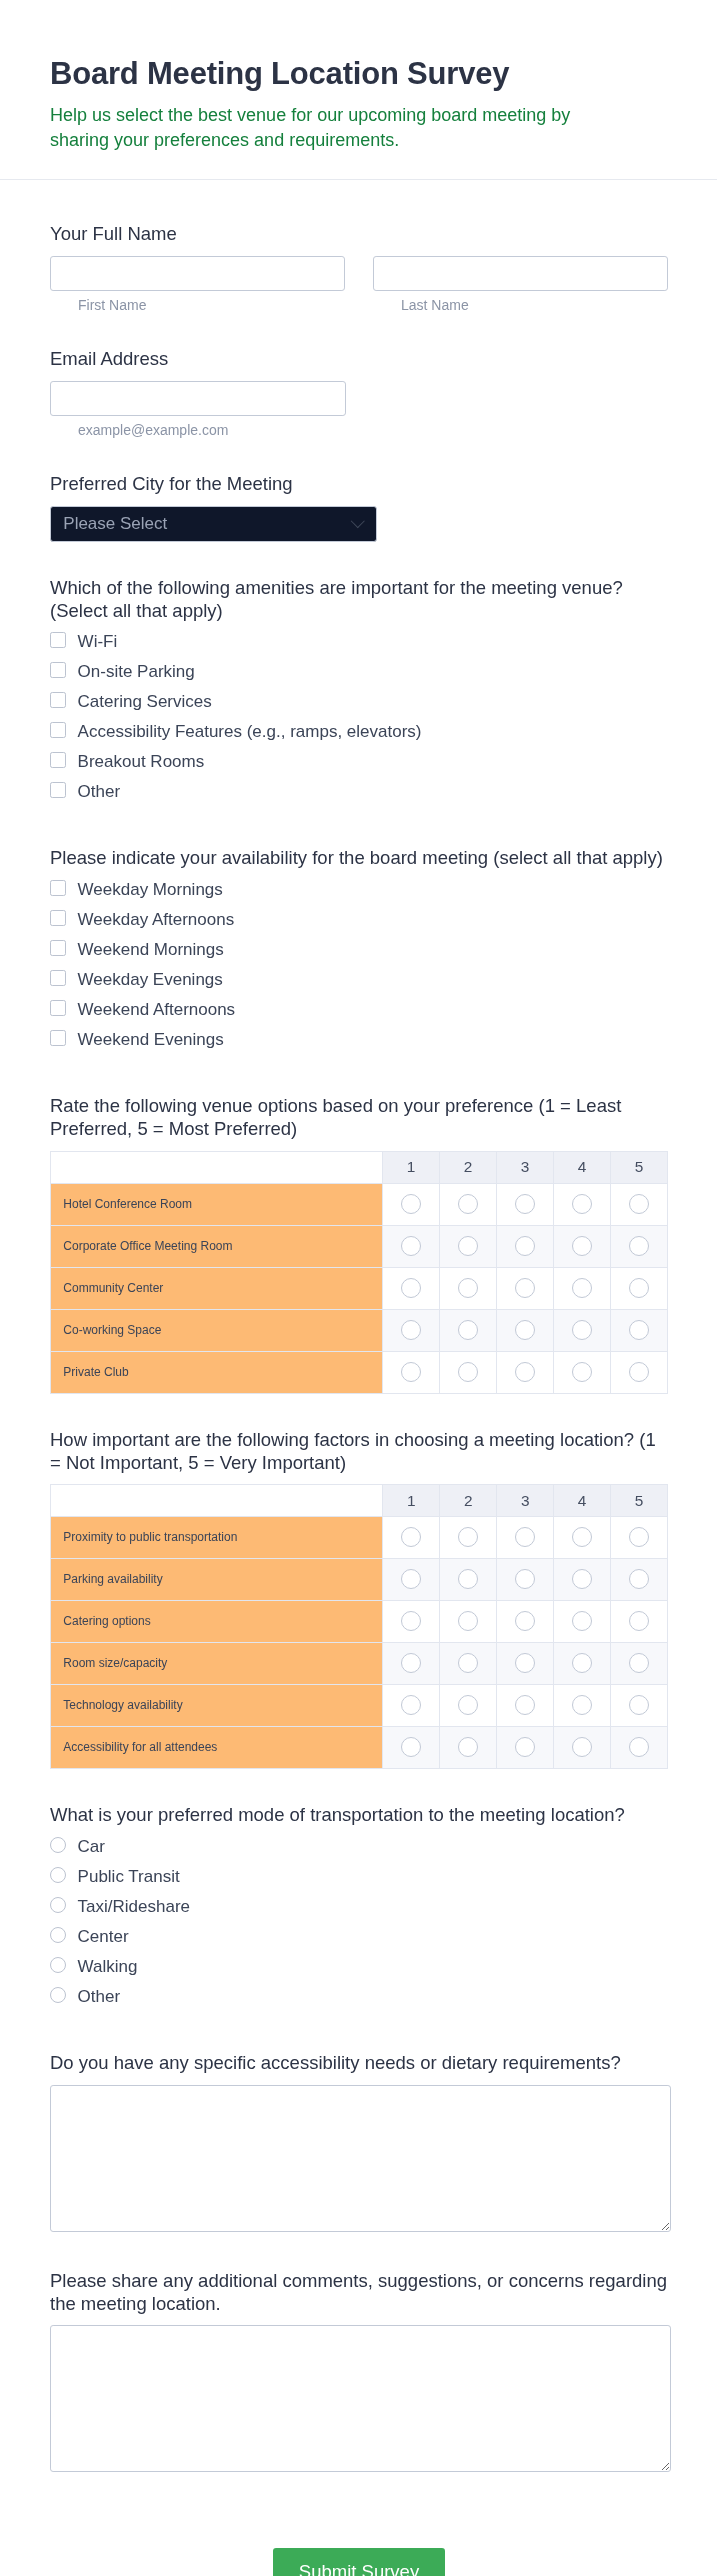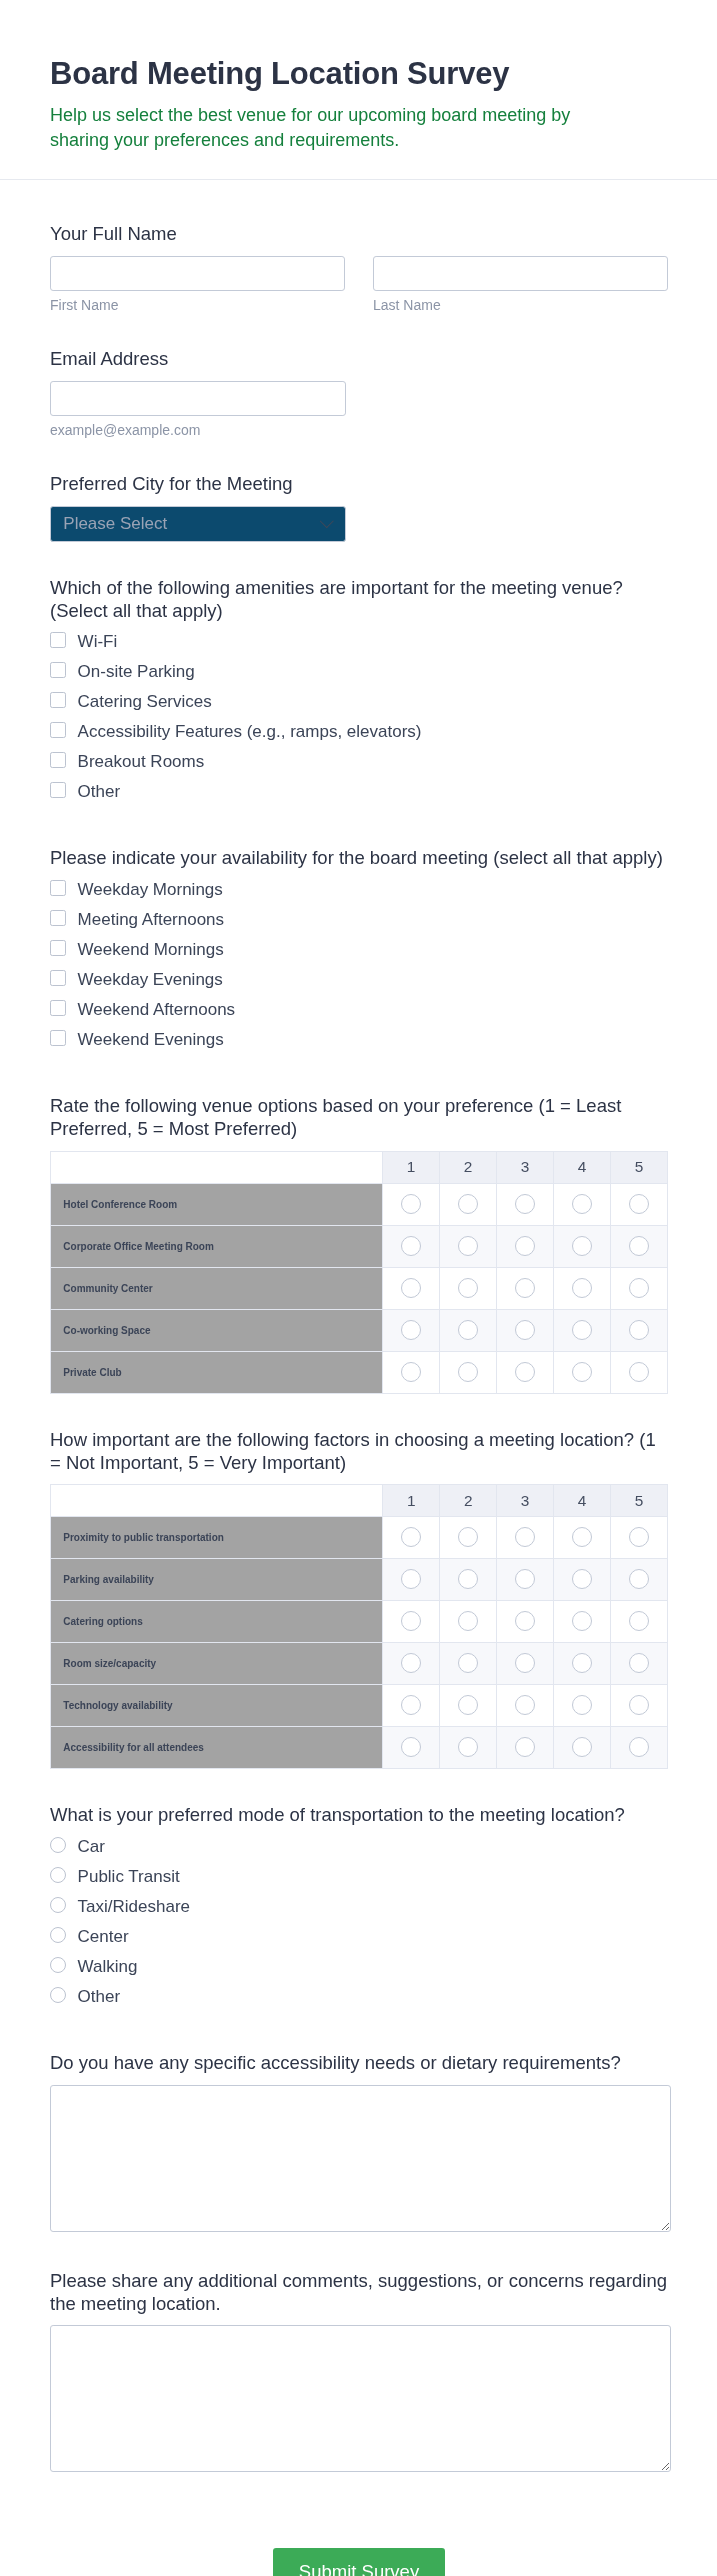--- a/index.html
+++ b/index.html
@@ -10,39 +10,39 @@
   .subtitle { font-size:18px; line-height:25px; color:#15803d; max-width:548px; }
 
   .form-body { padding:42px 50px 0 50px; }
   .q { margin-bottom:34px; }
   .qlabel { font-size:18.5px; font-weight:500; line-height:23px; color:#2c3345; margin-bottom:10.8px; max-width:625px; }
 
   .row2 { display:flex; gap:28px; }
   .field { width:296px; }
   .tinput { width:100%; box-sizing:border-box; height:35px; border:0.8px solid #c3cad7; border-radius:3.1px;
             padding:0 10.8px; font-size:17px; color:#2c3345; background:#fff; font-family:inherit; }
-  .sublabel { font-size:14px; color:#8b94a6; margin-top:6.2px; }
-
-  .select { width:296px; height:36px; border:0.8px solid #c3cad7; border-radius:3.1px; background:#0c4a6e;
+  .sublabel { font-size:14px; color:#8b94a6; margin-top:6.2px;margin-left:28px; }
+
+  .select { width:327px; height:36px; border:0.8px solid #c3cad7; border-radius:3.1px; background:#0f172a;
             display:flex; align-items:center; justify-content:space-between; padding:0 14px 0 12.3px;
             box-sizing:border-box; cursor:pointer; }
   .select .ph { color:#9aa3b5; font-size:17px; }
   .chev { width:8.5px; height:8.5px; border-right:1.5px solid #3f4859; border-bottom:1.5px solid #3f4859;
           transform:rotate(45deg); margin-top:-5.4px; }
 
   .opt { display:flex; align-items:flex-start; gap:11.6px; min-height:30px; cursor:pointer; }
   .cb { width:16px; height:16px; border:0.8px solid #bcc3d0; border-radius:2.3px; background:#fff; flex:none; box-sizing:border-box; }
   .rb { width:16px; height:16px; border:0.8px solid #bcc3d0; border-radius:50%; background:#fff; flex:none; box-sizing:border-box; }
   .opt-label { font-size:17px; color:#3b4457; }
 
   table.matrix { border-collapse:collapse; }
   table.matrix th, table.matrix td { border:0.8px solid #e2e6ef; }
   th.corner { border:none; background:#fff; width:344px; }
   th.mhead { width:56px; height:28.6px; background:#eef0f6; font-size:15.4px; font-weight:400; color:#454e61; text-align:center; }
-  td.mlabel { width:344px; background:#a3a3a3; font-size:10px; font-weight:700; color:#3b4457; padding:0 9.3px 0 12.3px; height:39px; box-sizing:border-box; }
+  td.mlabel { width:344px; background:#fdba74; font-size:12px; font-weight:400; color:#3b4457; padding:0 9.3px 0 12.3px; height:39px; box-sizing:border-box; }
   td.mcell { text-align:center; width:56px; height:39px; background:#fff; cursor:pointer; }
   tbody tr:nth-child(even) td.mcell { background:#f7f8fb; }
   .mrb { display:inline-block; width:20px; height:20px; border:0.8px solid #c2c9d6; border-radius:50%;
          background:#fff; box-sizing:border-box; vertical-align:middle; }
 
   .textarea { width:621px; height:147px; border:0.8px solid #c3cad7; border-radius:3.1px; box-sizing:border-box;
               resize:vertical; font-family:inherit; font-size:17px; padding:9.3px 10.8px; color:#2c3345; }
 
   .submit-row { display:flex; justify-content:center; padding:39px 0 54px 0; }
   .submit-btn { background:#3cab57; color:#ffffff; border:none; border-radius:3.1px; font-size:18.5px;
@@ -117,21 +117,21 @@
   </div>
 
   <div class="q">
     <div class="qlabel">Please indicate your availability for the board meeting (select all that apply)</div>
     <div class="opt">
       <span class="cb"></span>
       <span class="opt-label">Weekday Mornings</span>
     </div>
     <div class="opt">
       <span class="cb"></span>
-      <span class="opt-label">Meeting Afternoons</span>
+      <span class="opt-label">Weekday Afternoons</span>
     </div>
     <div class="opt">
       <span class="cb"></span>
       <span class="opt-label">Weekend Mornings</span>
     </div>
     <div class="opt">
       <span class="cb"></span>
       <span class="opt-label">Weekday Evenings</span>
     </div>
     <div class="opt">

